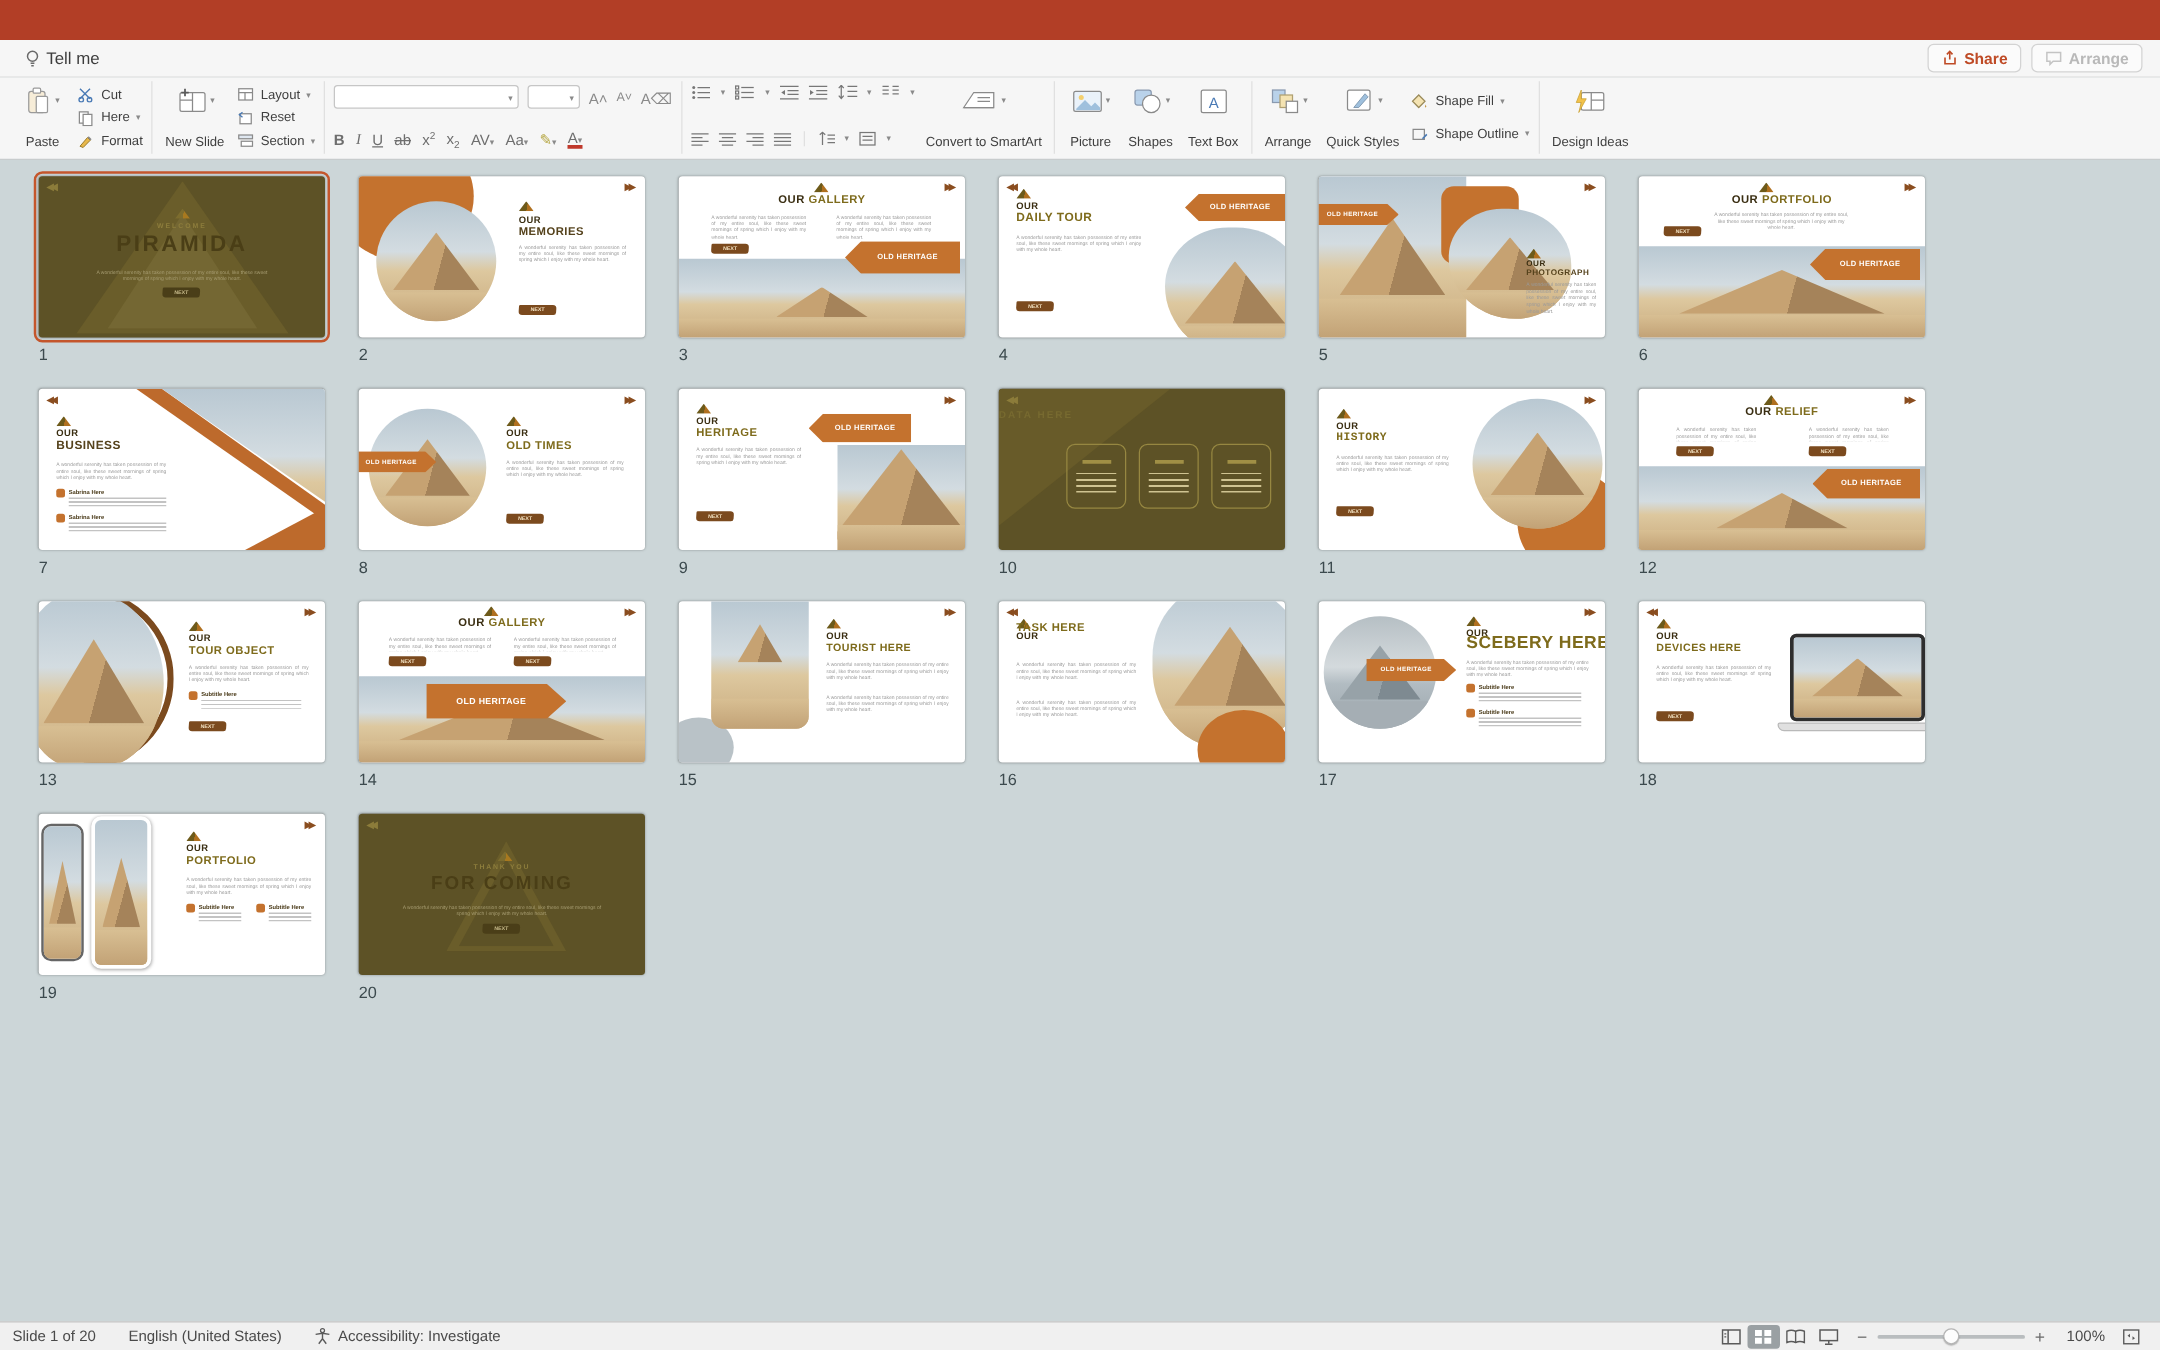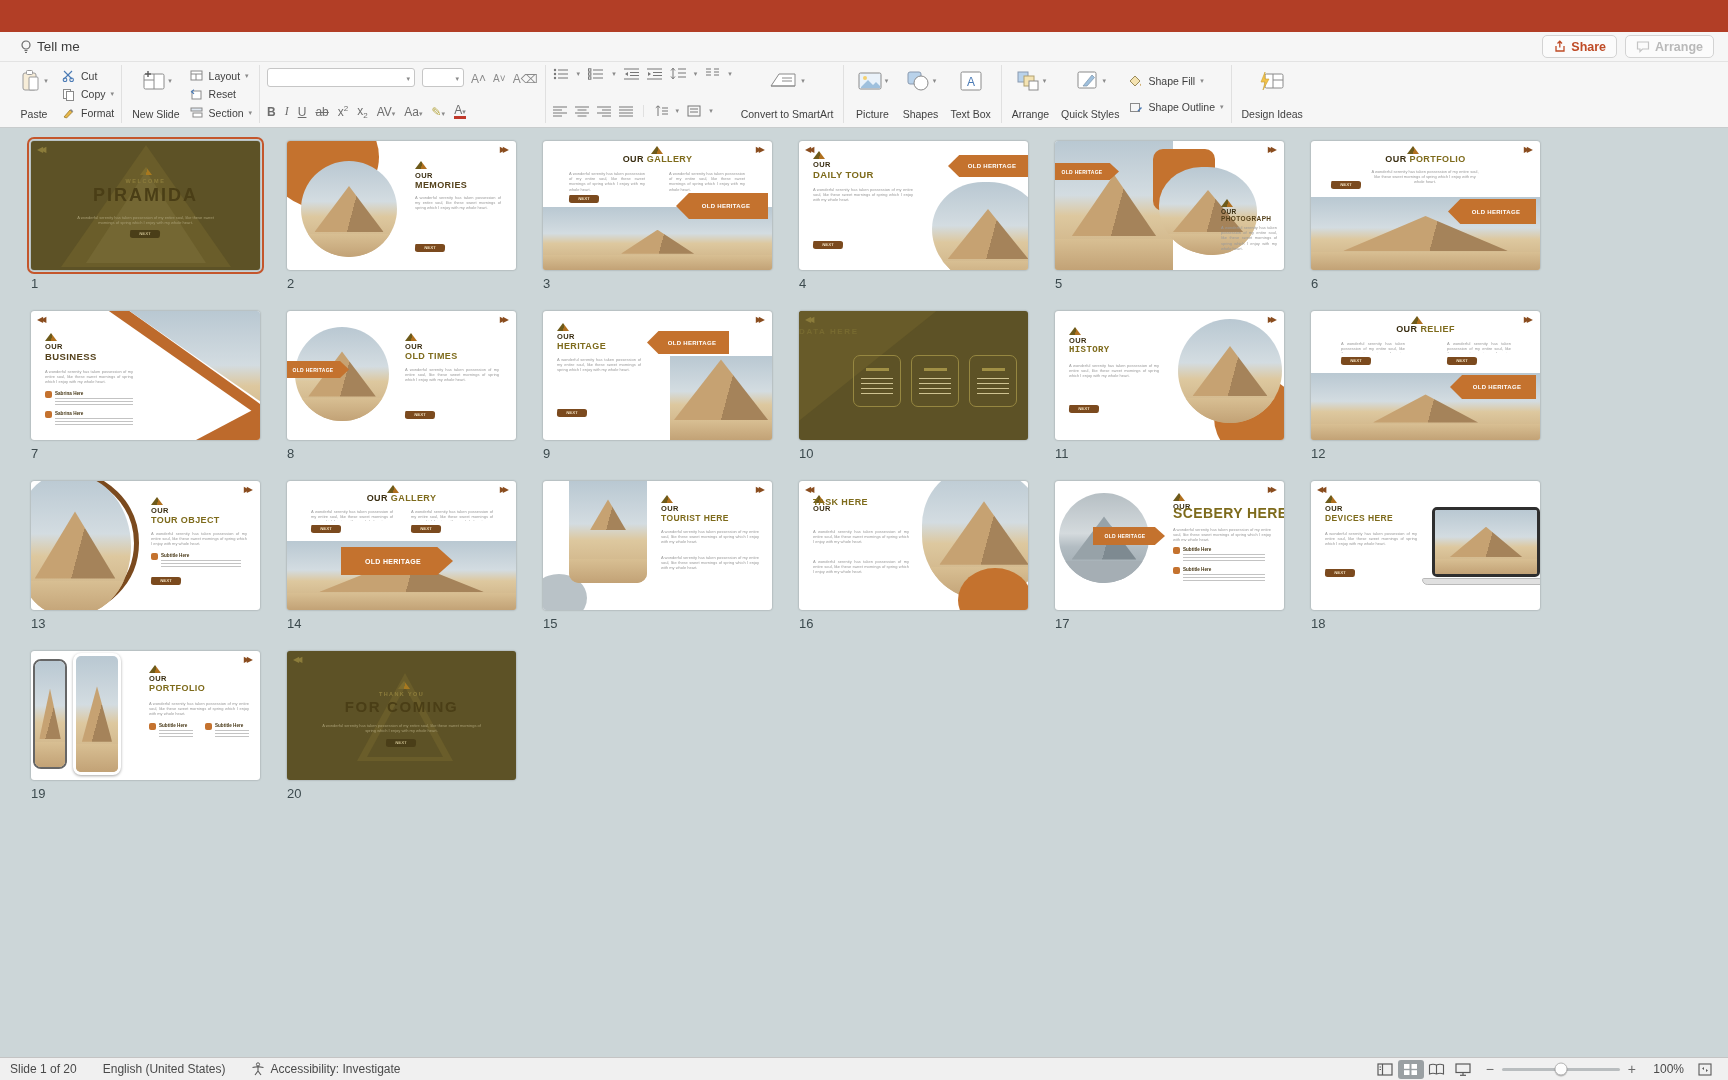--- a/index.html
+++ b/index.html
@@ -292,21 +292,21 @@
           </span>
         <span>Cut</span>
       </div>
       <div class="sbtn">
         <span class="sic">
             <svg class="ri" width="13" height="13" viewBox="0 0 13 13">
               <rect x="1.5" y="1.5" width="7" height="9" fill="#fff" stroke="#8a8a8a"></rect>
               <rect x="4.5" y="3.5" width="7" height="9" fill="#fff" stroke="#8a8a8a"></rect>
             </svg>
           </span>
-        <span>Copy</span>
+        <span>Here</span>
           <span class="chev">▾</span>
       </div>
       <div class="sbtn">
         <span class="sic">
             <svg class="ri" width="13" height="13" viewBox="0 0 13 13">
               <path d="M2 11 L8 4 l2.2 2.2 L4.5 12 z" fill="#e8b84b" stroke="#9a7a2a" stroke-width=".8"></path>
               <line x1="8.5" y1="3.5" x2="10.8" y2="5.8" stroke="#8a8a8a" stroke-width="1.4"></line>
             </svg>
           </span>
         <span>Format</span>

